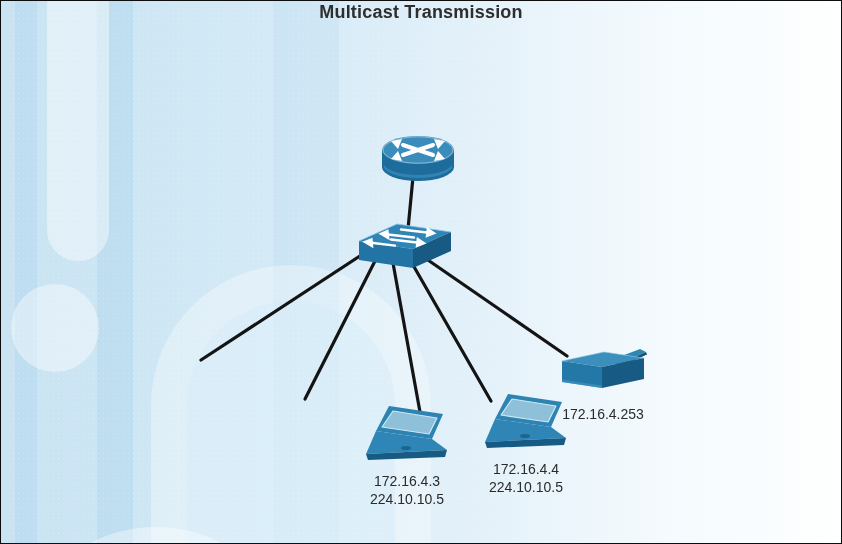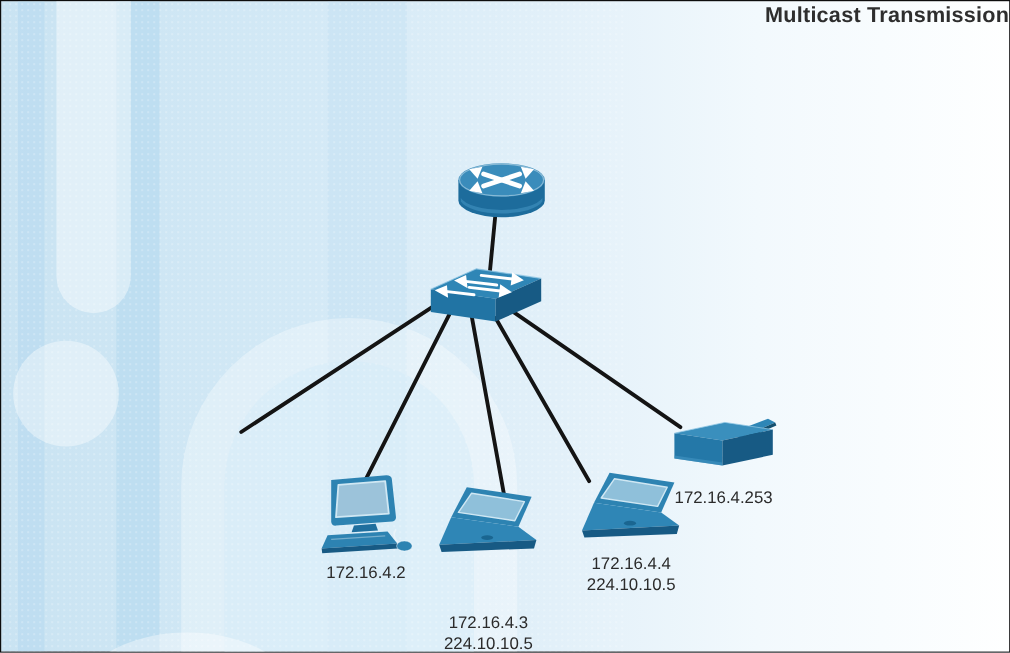--- a/index.html
+++ b/index.html
@@ -20,21 +20,21 @@
   .stripe1{left:14px;top:0;width:22px;height:100%;background:rgba(165,209,237,.30);}
   .stripe2{left:96px;top:0;width:36px;height:100%;background:rgba(165,209,237,.38);}
   .stripe3{left:272px;top:0;width:66px;height:100%;background:rgba(178,217,241,.25);}
   .pill1{left:46px;top:-40px;width:62px;height:300px;border-radius:0 0 31px 31px;background:rgba(255,255,255,.42);}
   .circle1{left:10px;top:283px;width:88px;height:88px;border-radius:50%;background:rgba(255,255,255,.40);}
   .arch1{left:150px;top:264px;width:280px;height:300px;border-radius:140px 140px 0 0;background:rgba(255,255,255,.32);}
   .arch2{left:186px;top:300px;width:208px;height:260px;border-radius:104px 104px 0 0;background:rgba(210,234,248,.45);}
   .circle2{left:60px;top:526px;width:190px;height:120px;border-radius:50%;background:rgba(255,255,255,.38);}
 
   .title{
-    position:absolute;top:1px;left:0;width:100%;text-align:right;
+    position:absolute;top:1px;left:0;width:100%;text-align:center;
     font-size:18px;font-weight:bold;color:#2e2e2e;letter-spacing:.2px;
   }
   .src-label{
     position:absolute;top:103px;left:342px;width:150px;text-align:center;
     font-size:13.5px;color:#2e2e2e;
   }
   #links{position:absolute;left:0;top:0;width:842px;height:544px;}
   .node{position:absolute;display:flex;flex-direction:column;align-items:center;}
   .node .lbl{font-size:14px;line-height:18px;text-align:center;white-space:nowrap;margin-top:5px;}
   .node svg{display:block;}
@@ -104,37 +104,22 @@
           <line x1="36" y1="19.5" x2="62" y2="22.5"></line>
           <polygon points="69,23.2 62,26 62.8,19"></polygon>
           <line x1="16" y1="22.8" x2="40" y2="25.6"></line>
           <polygon points="10,22 17,26 16.4,19.4"></polygon>
         </g>
       </svg>
     </span>
   </div>
 
 
-  <div class="node" style="left:262px;top:392px;">
-    <span>
-      <svg width="84" height="70" viewBox="0 0 84 70">
-        <path d="M13 7 L59 3 Q63 3 63.5 6 L67 38 Q67 41 64 41.5 L17 45 Q13.5 45.3 13 42 Z" fill="#2d83b2"></path>
-        <polygon points="19,11 58,8 61,35 17,38" fill="#9cc3da" stroke="#cfe7f3" stroke-width="1.5" stroke-linejoin="round"></polygon>
-        <polygon points="32,45 50,43.5 52,49 30,50.5" fill="#1f6f9e"></polygon>
-        <path d="M69 59 Q63 54 67 48" stroke="#e8f3fa" stroke-width="1.3" fill="none"></path>
-        <polygon points="10,53 60,50 68,60 5,64" fill="#2d83b2"></polygon>
-        <polygon points="5,64 68,60 68.5,64 5.5,68" fill="#175a84"></polygon>
-        <line x1="13" y1="56.5" x2="58" y2="53.5" stroke="rgba(255,255,255,0.35)" stroke-width="1"></line>
-        <ellipse cx="74" cy="62" rx="6.5" ry="4.2" fill="#2d83b2" stroke="rgba(255,255,255,0.5)" stroke-width="0.8"></ellipse>
-      </svg>
-    </span>
-    <div class="lbl">172.16.4.2</div>
-  </div>
 
-  <div class="node" style="left:362px;top:404px;gap:37px;">
+  <div class="node" style="left:362px;top:404px;">
     <span>
       <svg width="88" height="62" viewBox="0 0 88 62">
         <polygon points="26,1 80,9 69,34 13,26" fill="#2d83b2"></polygon>
         <polygon points="30,6 74,13 66,29 19,22" fill="#8fc0da" stroke="#cfe7f3" stroke-width="1.2" stroke-linejoin="round"></polygon>
         <polygon points="13,26 69,34 84,45 3,49" fill="#2f86b6"></polygon>
         <polygon points="3,49 84,45 82,52 5,55" fill="#175a84"></polygon>
         <ellipse cx="43" cy="43" rx="5" ry="2" fill="#1a6691"></ellipse>
       </svg>
     </span>
     <div class="lbl">

